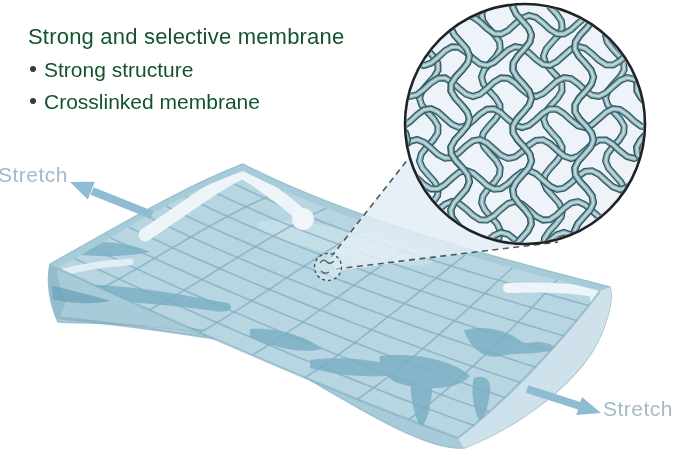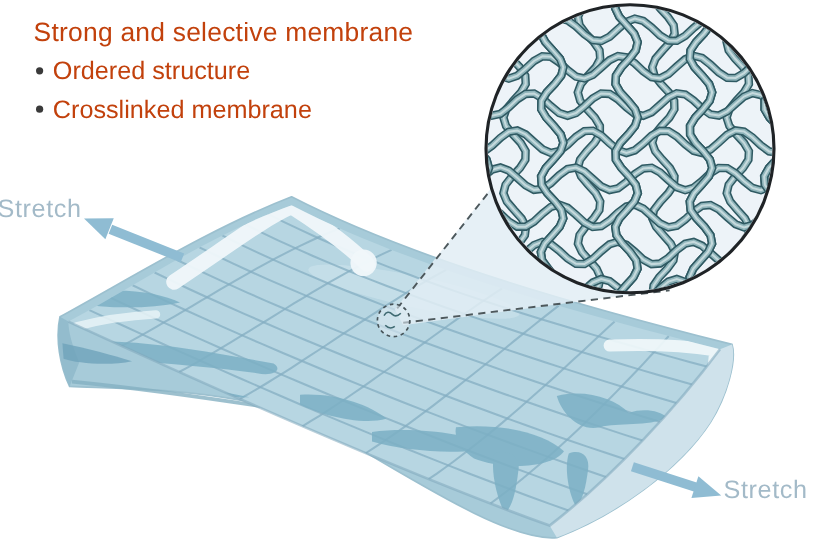--- a/index.html
+++ b/index.html
@@ -5,22 +5,22 @@
   html,body{margin:0;padding:0;background:#ffffff;}
   #stage{
     position:relative;
     width:700px;height:467px;
     overflow:hidden;
     background:#ffffff;
     font-family:"Liberation Sans", sans-serif;
   }
   #scene{position:absolute;left:0;top:0;}
   .text-block{
-    position:absolute;left:28px;top:14px;
-    color:#c2410c;
+    position:absolute;left:28px;top:24px;
+    color:#14532d;
   }
   .title{
     font-size:22px;line-height:26px;font-weight:400;letter-spacing:.2px;
   }
   .bullet-row{display:flex;align-items:flex-start;margin-top:8px;}
   .bullet-dot{
     width:6px;height:6px;border-radius:50%;background:#3a3a3a;
     margin:8px 8px 0 2px;flex:0 0 auto;
   }
   .bullet-label{font-size:21px;line-height:24px;}
@@ -202,21 +202,21 @@
     <g>
       <line x1="527" y1="389" x2="580" y2="406" stroke="#8fbcd3" stroke-width="8"></line>
       <polygon points="601,413 576.2,414.9 582,396.9" fill="#8fbcd3"></polygon>
     </g>
   </svg>
 
   <div class="text-block">
     <div class="title">Strong and selective membrane</div>
     <div class="bullet-row">
       <span class="bullet-dot"></span>
-      <span class="bullet-label">Ordered structure</span>
+      <span class="bullet-label">Strong structure</span>
     </div>
     <div class="bullet-row">
       <span class="bullet-dot"></span>
       <span class="bullet-label">Crosslinked membrane</span>
     </div>
   </div>
 
   <div id="stretch-left" class="stretch-label">Stretch</div>
   <div id="stretch-right" class="stretch-label">Stretch</div>
 </div>

